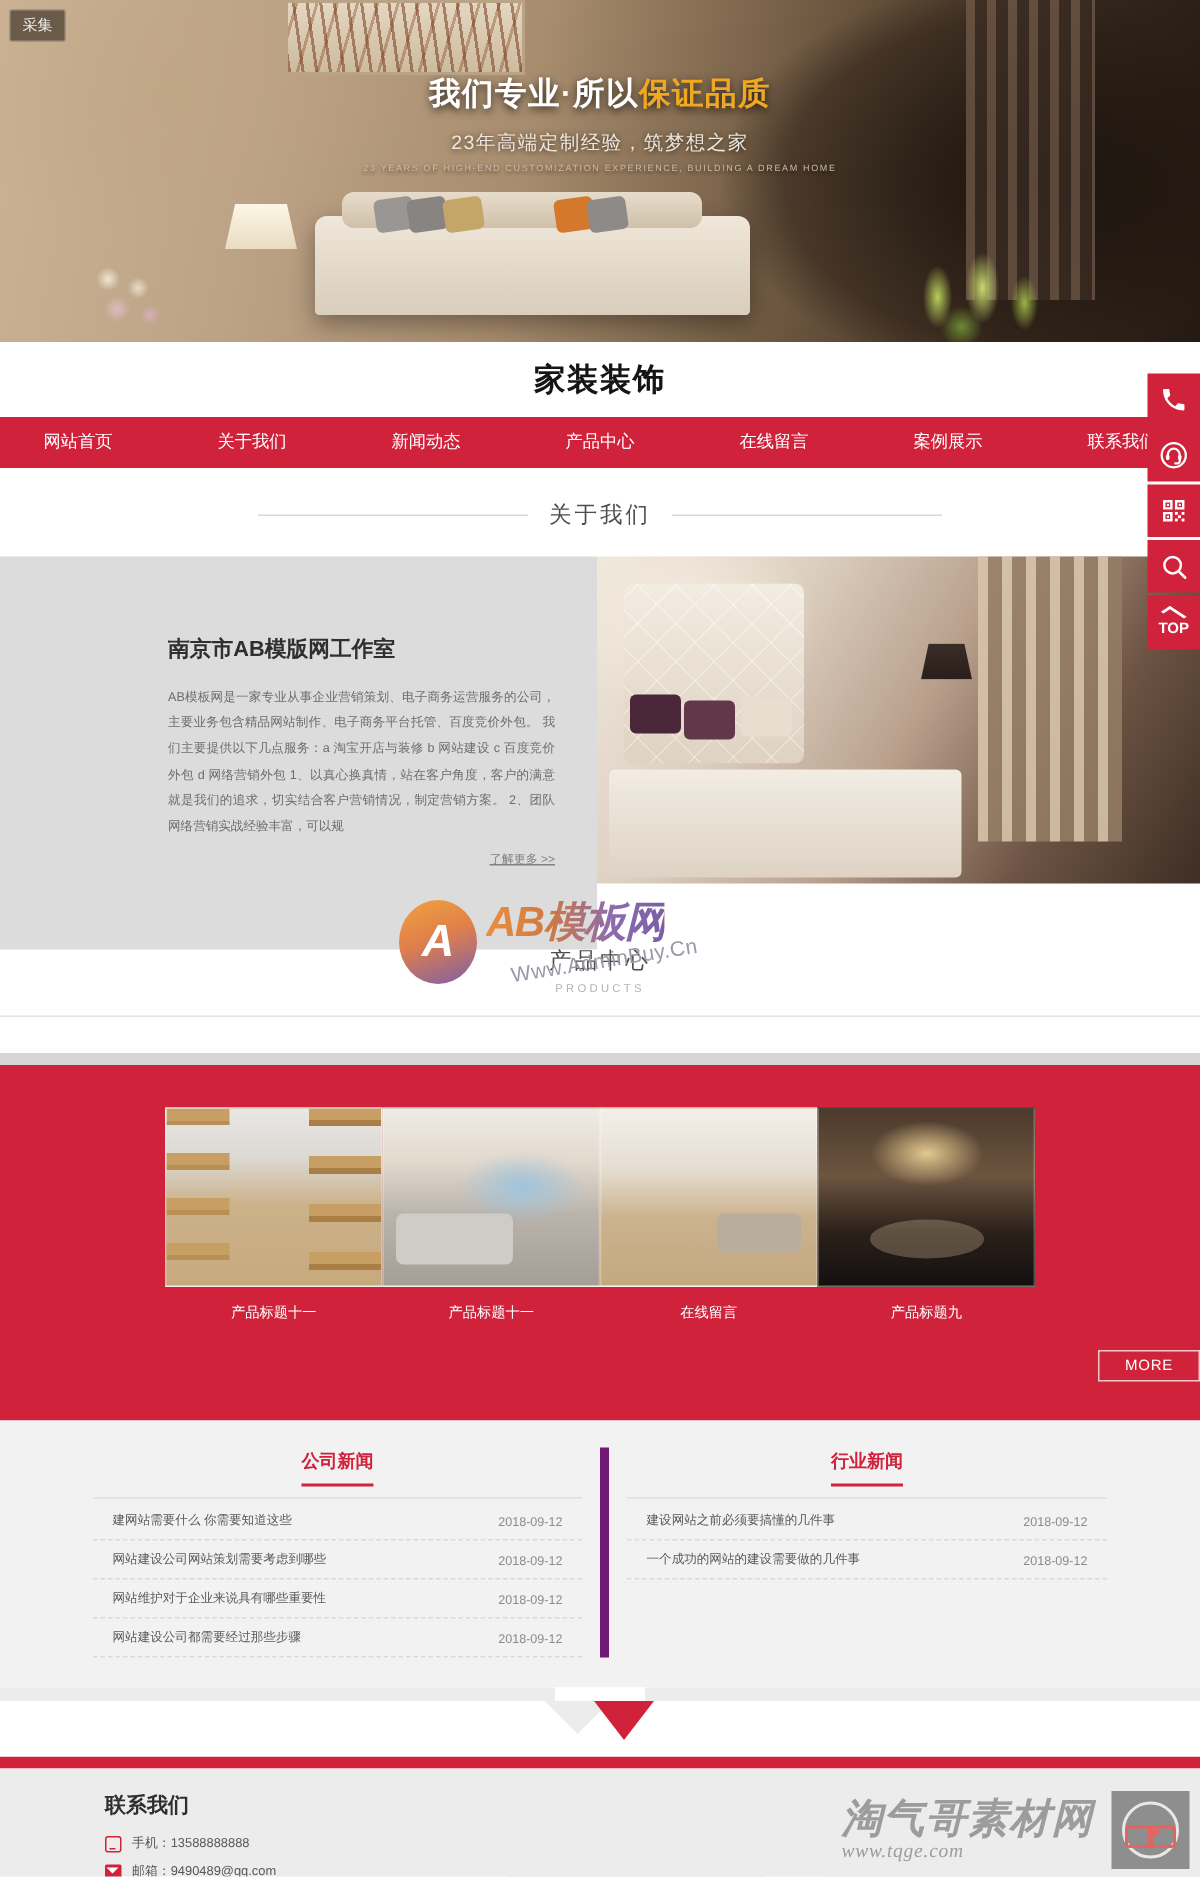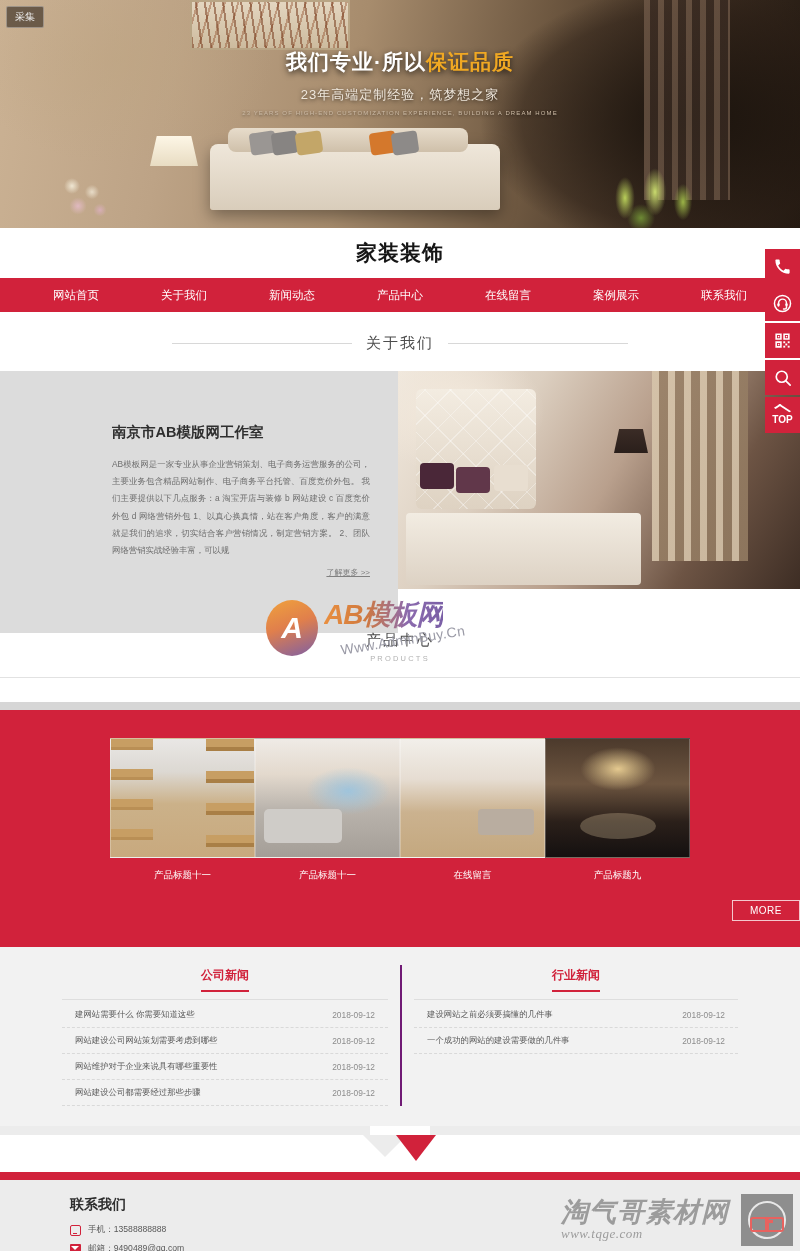--- a/index.html
+++ b/index.html
@@ -101,21 +101,21 @@
     height: 50px; display: flex; align-items: center; justify-content: center;
     background: #fff;
   }
   .logo-text {
     font-size: 21px; font-weight: bold; color: #151515; letter-spacing: 1px;
   }
 
   
   .nav {
     height: 34px; background: #d1223b; display: flex; align-items: center;
-    justify-content: center; gap: 0;
+    justify-content: center; gap: 8px;
   }
   .nav a {
     color: #fff; font-size: 11.5px; text-decoration: none;
     padding: 0 31px; line-height: 34px; white-space: nowrap;
   }
 
   
   .sec-title {
     display: flex; align-items: center; justify-content: center;
     gap: 14px; padding: 22px 0 18px;
@@ -256,21 +256,21 @@
   .more-btn {
     display: inline-block; padding: 4px 17px; font-size: 10px; color: #fff;
     border: 1px solid rgba(255,255,255,.75); letter-spacing: .5px;
   }
 
   
   .news {
     background: #f2f2f2; padding: 18px 0 20px; display: flex; justify-content: center; gap: 0;
   }
   .news-col { width: 350px; padding: 0 12px; }
-  .news-col.right { border-left: 2px solid #701a75; }
+  .news-col.right { border-left: 6px solid #701a75; }
   .news-head { text-align: center; padding-bottom: 7px; }
   .news-head span {
     display: inline-block; font-size: 12px; font-weight: bold; color: #d1223b;
     padding-bottom: 6px; border-bottom: 2px solid #d1223b;
   }
   .news-rule { height: 1px; background: #dedede; margin-bottom: 2px; }
   .news-item {
     display: flex; justify-content: space-between; align-items: center;
     padding: 7px 13px; border-bottom: 1px dashed #d9d9d9; font-size: 8.4px; color: #595959;
   }

